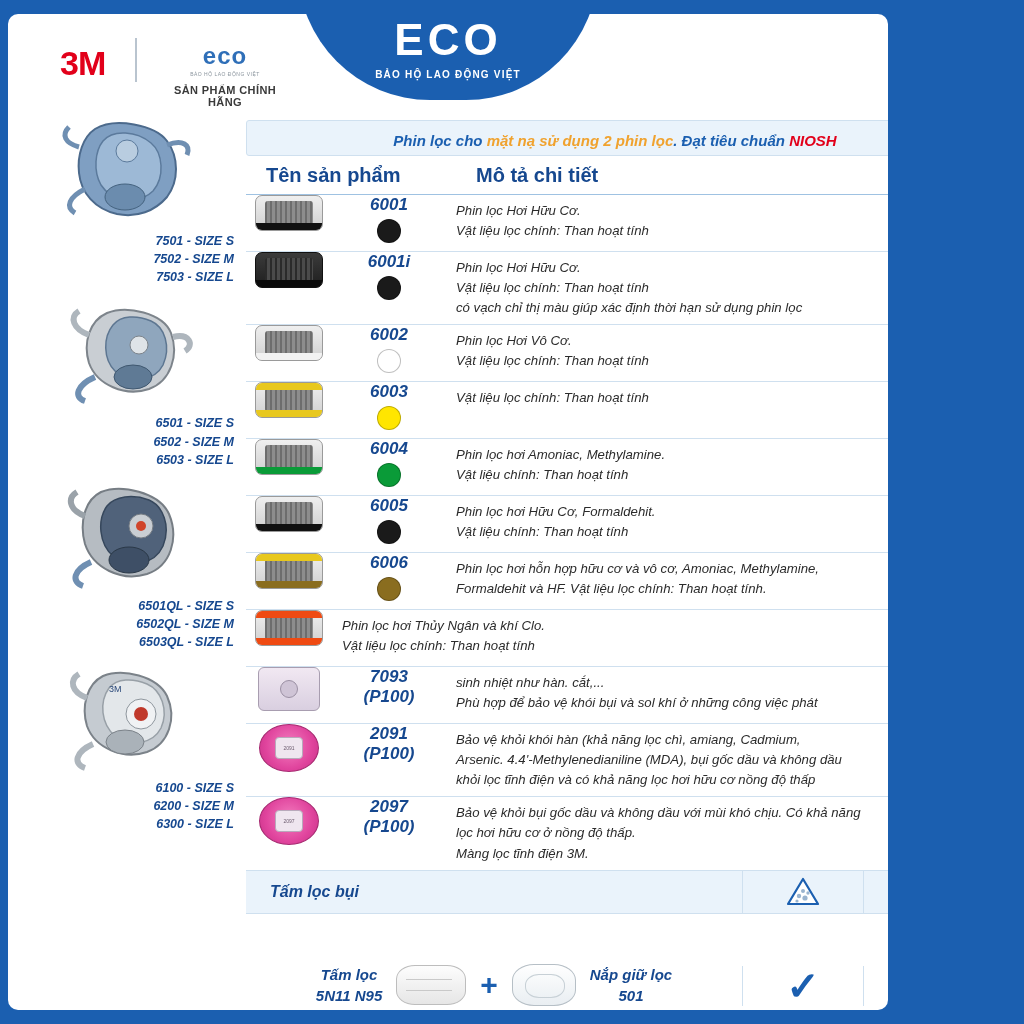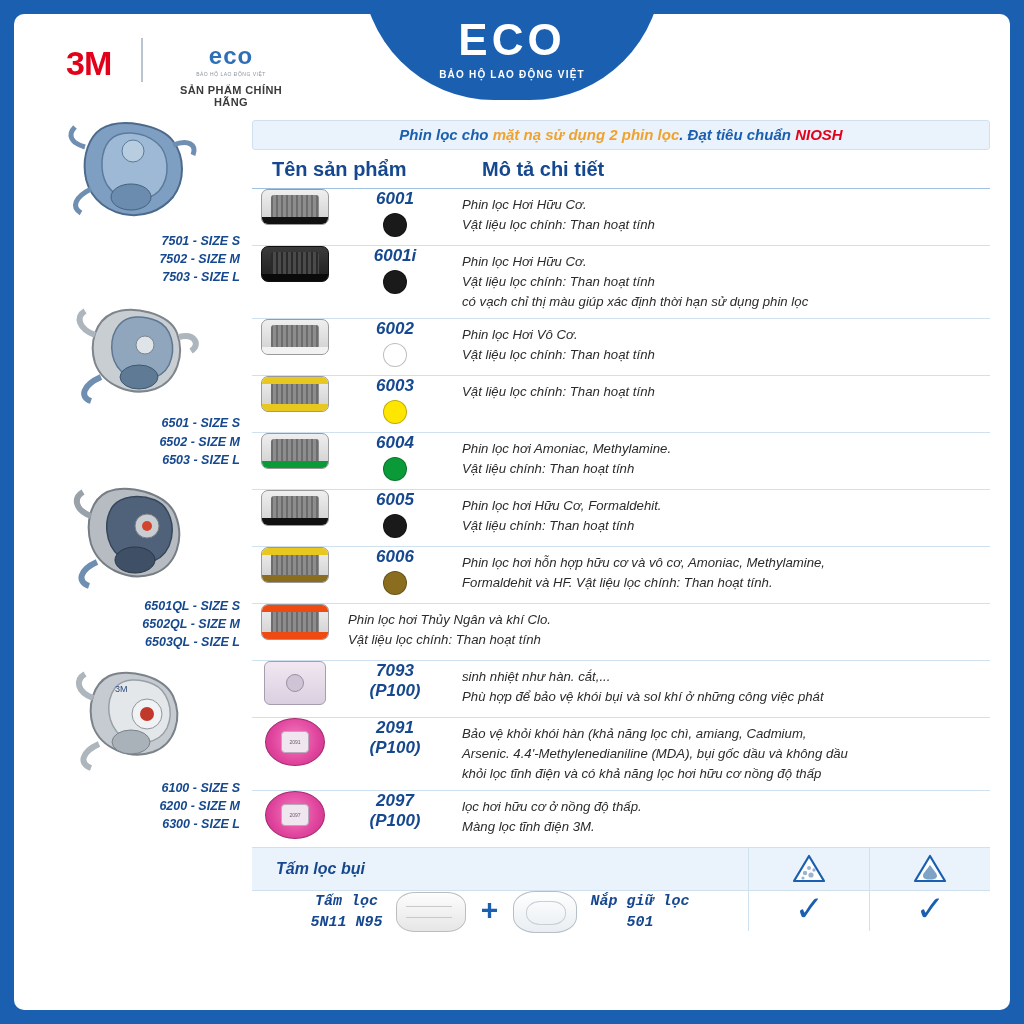--- a/index.html
+++ b/index.html
@@ -3,21 +3,21 @@
 <meta charset="utf-8">
 <style>
   html,body{margin:0;padding:0;}
   body{
     width:1024px;height:1024px;
     background:#1b5fb0;
     font-family:"Liberation Sans", sans-serif;
     overflow:hidden;
   }
   .page{
-    position:absolute;left:14px;top:14px;width:996px;height:996px;
+    position:absolute;left:8px;top:14px;width:880px;height:996px;
     background:#ffffff;border-radius:10px;overflow:hidden;
   }
   
   .header{position:relative;height:88px;}
   .logo3m{
     position:absolute;left:52px;top:30px;
     font-weight:bold;font-size:34px;color:#e2001a;letter-spacing:-1px;
   }
   .logodiv{position:absolute;left:127px;top:24px;width:2px;height:44px;background:#b9c4cf;}
   .ecosmall{position:absolute;left:152px;top:28px;width:130px;text-align:center;}
@@ -47,21 +47,21 @@
   .caption{
     font-size:12.5px;font-style:italic;font-weight:bold;color:#16488f;
     line-height:1.45;margin-top:2px;
   }
   
   .table{
     position:absolute;left:238px;top:106px;width:738px;
   }
   .banner{
     background:#eaf3fb;border:1px solid #cfe0ef;border-radius:3px;
-    text-align:center;padding:5px 0 6px;
+    text-align:center;padding:11px 0 6px;
     font-size:15px;font-weight:bold;font-style:italic;color:#1b5fb0;
   }
   .banner .hl{color:#f0a22e;}
   .banner .n{color:#e2001a;}
   .thead{
     display:flex;border-bottom:1px solid #9fc2e2;
     padding:8px 0 7px;
   }
   .th{
     font-size:20px;font-weight:bold;color:#16488f;font-style:normal;
@@ -127,21 +127,21 @@
   }
   .dustlabel{
     flex:1;background:#eaf3fb;display:flex;align-items:center;
     padding-left:24px;font-size:16px;font-weight:bold;font-style:italic;color:#16488f;
     min-height:42px;
   }
   .dustcell{
     width:120px;background:#eaf3fb;border-left:1px solid #cfe0ef;
     display:flex;align-items:center;justify-content:center;
   }
-  .bottomrow{display:flex;align-items:flex-start;min-height:92px;font-family:Liberation Mono, monospace;}
+  .bottomrow{display:flex;align-items:flex-end;min-height:92px;}
   .bleft{flex:1;display:flex;align-items:center;justify-content:center;gap:14px;}
   .blabel{
     font-size:15px;font-weight:bold;font-style:italic;color:#16488f;
     text-align:center;line-height:1.4;
   }
   .plus{font-size:30px;font-weight:bold;color:#1b5fb0;}
   .filterpad{
     width:68px;height:38px;border-radius:19px/14px;
     background:linear-gradient(#fdfdfd,#e6e6e6);border:1px solid #bdbdbd;
     position:relative;
@@ -449,20 +449,21 @@
       <div class="c-img">
         <div class="disc">
             <div class="inner">2097</div>
           </div>
       </div>
       <div class="c-code">
         <div>2097</div>
         <div>(P100)</div>
       </div>
       <div class="c-desc">
+        <div>Bảo vệ khỏi bụi gốc dầu và không dầu  với mùi khó chịu. Có khả năng</div>
         <div>lọc hơi hữu cơ ở nồng độ thấp.</div>
         <div>Màng lọc tĩnh điện 3M.</div>
       </div>
     </div>
 
     <div class="dustrow">
       <div class="dustlabel">Tấm lọc bụi</div>
       <div class="dustcell">
         <svg width="34" height="30" viewBox="0 0 34 30">
           <path d="M17 2 L32 27 H2 Z" fill="#ffffff" stroke="#1b5fb0" stroke-width="2.2" stroke-linejoin="round"></path>

